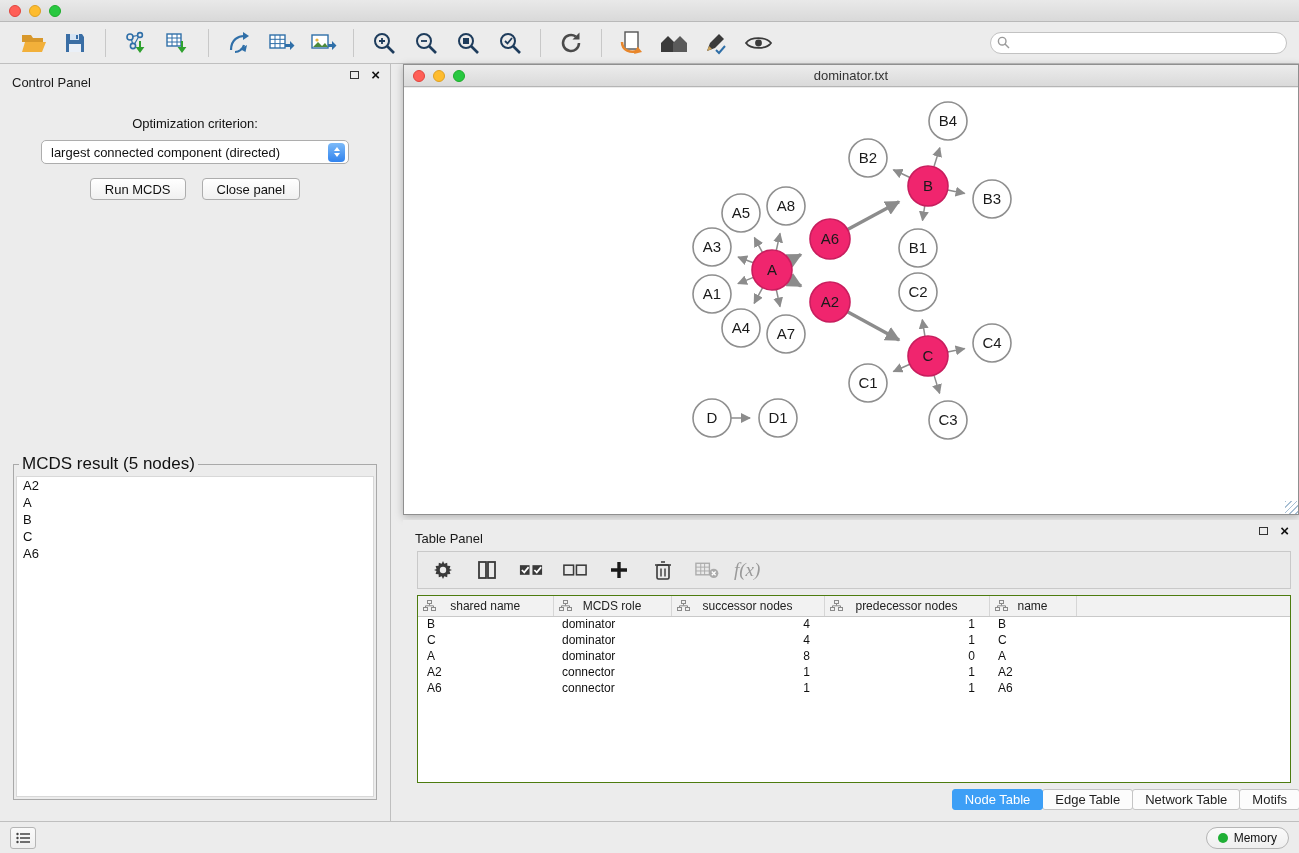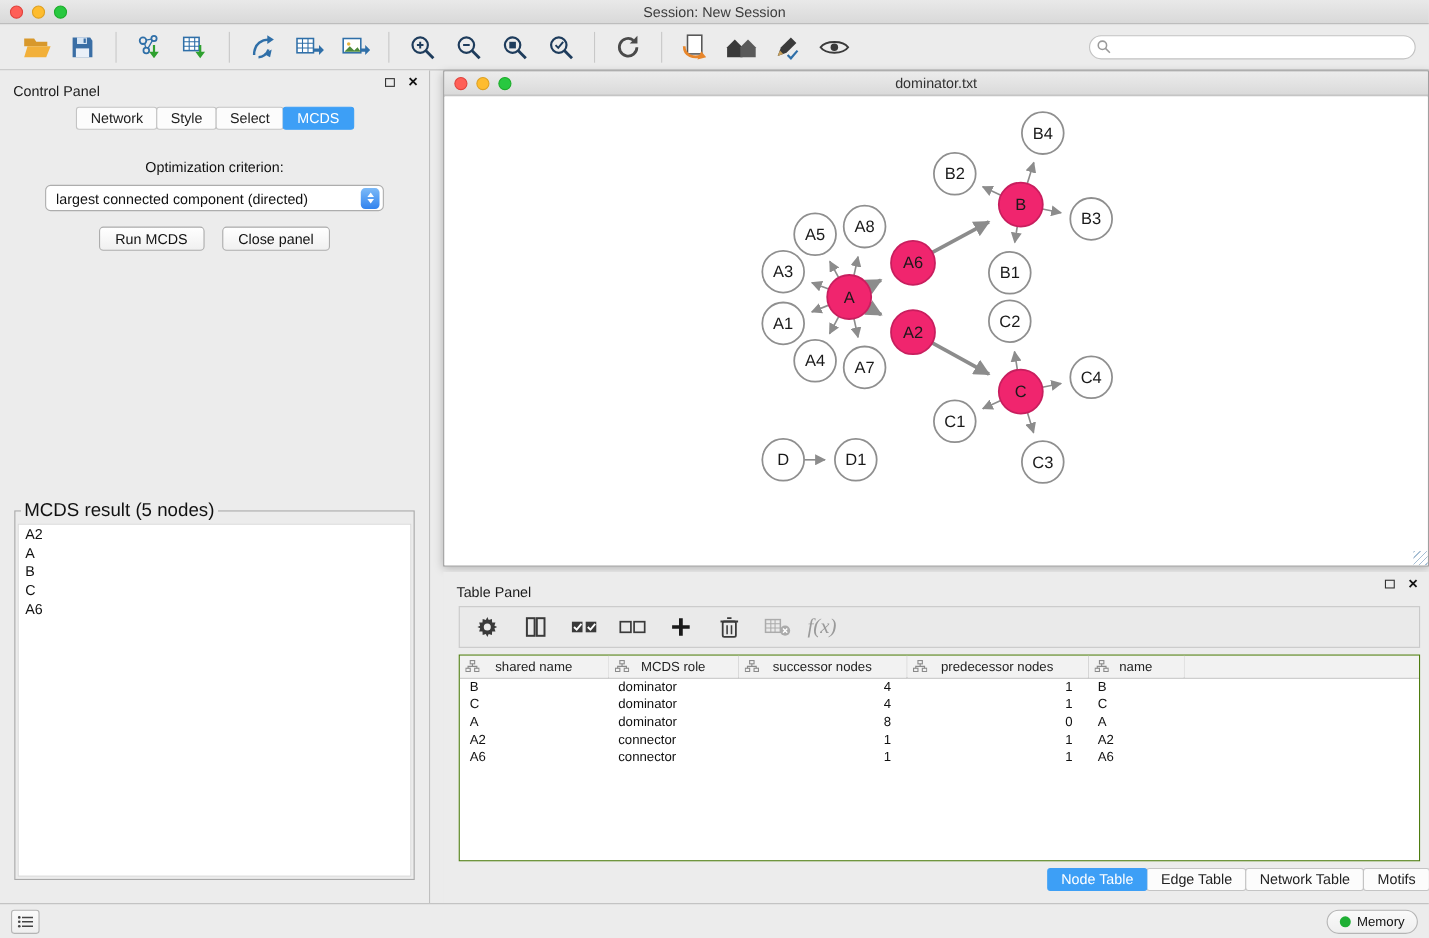--- a/index.html
+++ b/index.html
@@ -105,21 +105,20 @@
 <body>
 
 <div class="app">
 
   <div class="titlebar">
     <div class="traffic">
       <span class="tl red"></span>
       <span class="tl yellow"></span>
       <span class="tl green"></span>
     </div>
-    <div class="titletext">Session: New Session</div>
   </div>
 
   <div class="toolbar">
     <span id="icon-groups" class="icon-row">
         <span class="tbicon">
           <svg width="27" height="24" viewBox="0 0 27 24">
             <path d="M2 4h9l2 3h10v4H2z" fill="#D8982B"></path>
             <path d="M5 11h21l-4 10H2z" fill="#F2B03A"></path>
           </svg>
         </span>
@@ -246,26 +245,20 @@
   </div>
 
   <div class="control-panel">
     <div class="panel-header">
       <span>Control Panel</span>
       <span class="ph-icons">
         <span class="float-sq"></span>
         <span class="close-x">×</span>
       </span>
     </div>
-    <div class="cp-tabs" id="cp-tabs">
-        <div class="tab">Network</div>
-        <div class="tab">Style</div>
-        <div class="tab">Select</div>
-        <div class="tab active">MCDS</div>
-      </div>
     <div class="cp-opt-label">Optimization criterion:</div>
     <div class="cp-dropdown">
       <span>largest connected component (directed)</span>
       <span class="stepper">
         <span class="arr up"></span>
           <span class="arr down"></span>
       </span>
     </div>
     <div class="cp-buttons">
       <button class="cpbtn">Run MCDS</button>

